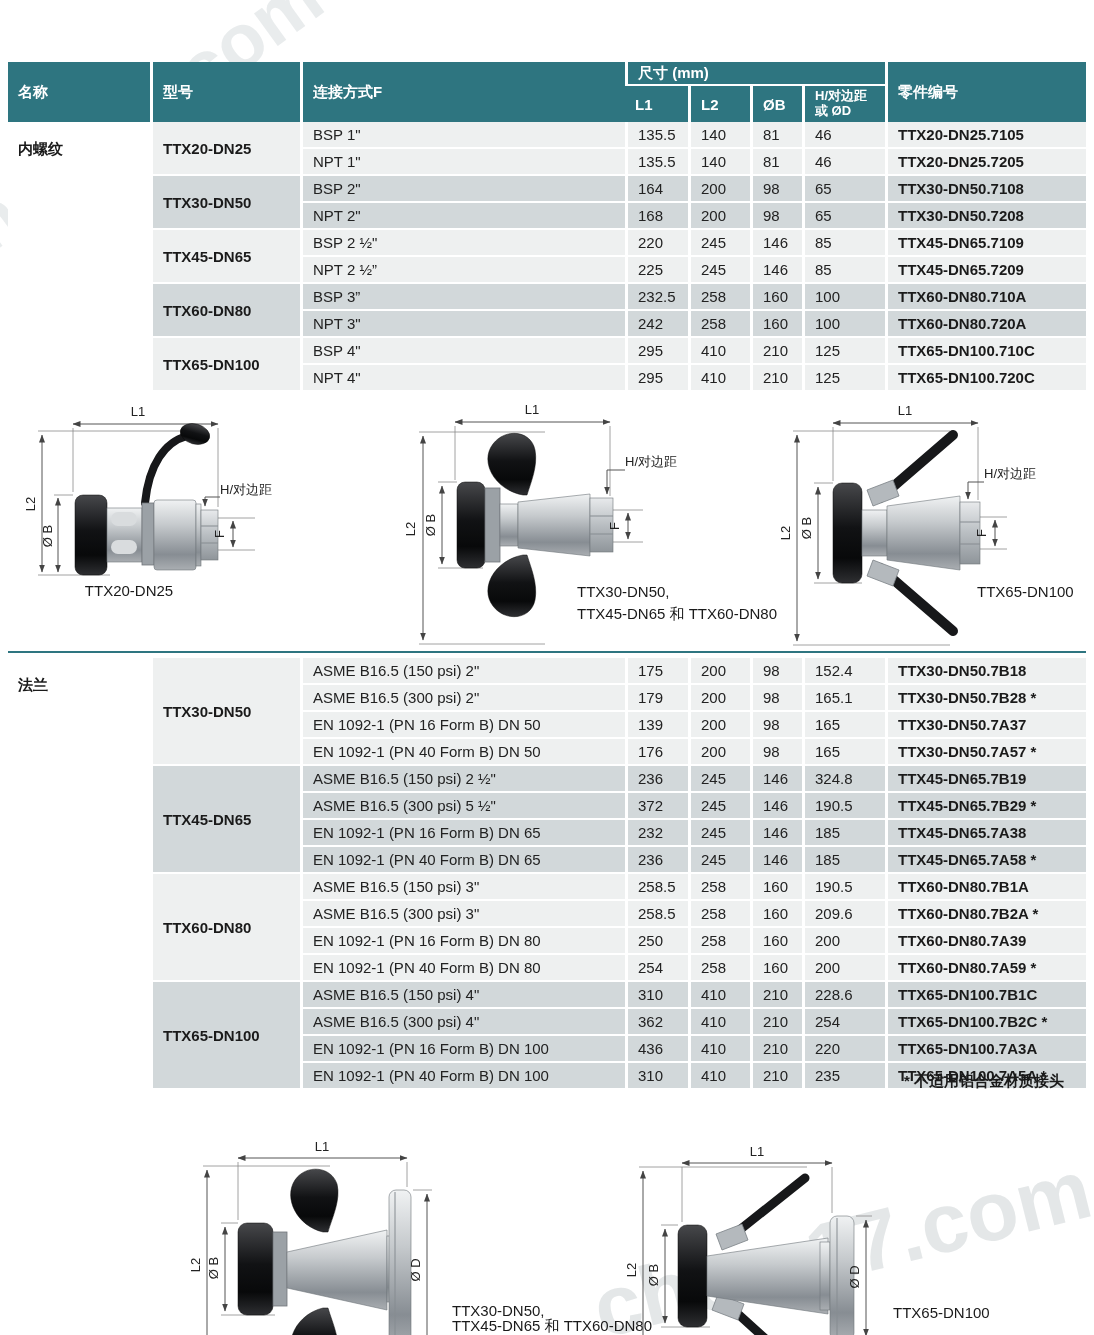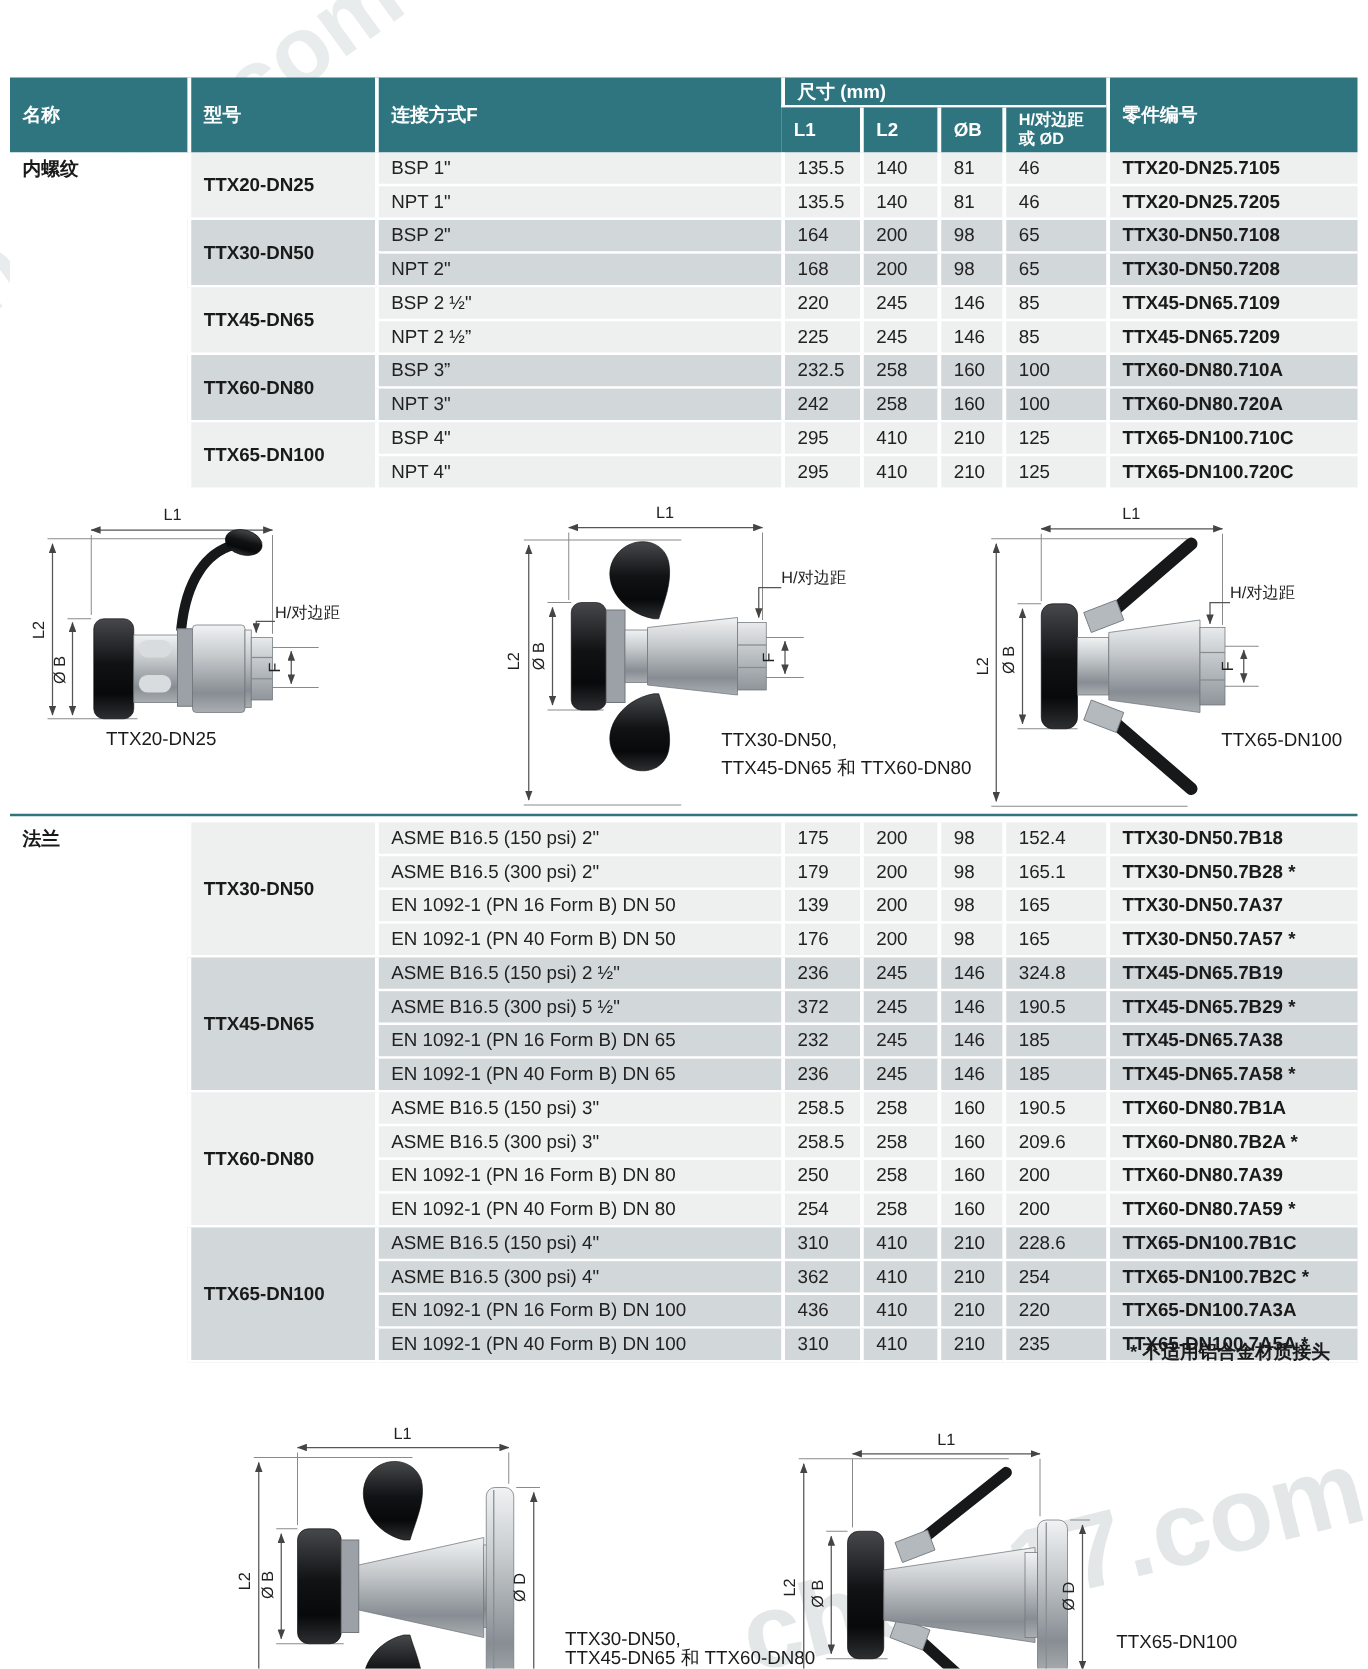--- a/index.html
+++ b/index.html
@@ -20,21 +20,21 @@
   .spec-table th:first-child{border-left:0;}
   .hrow1 th{height:20px;}
   .hrow2 th{height:34px;}
   .th-dims{border-bottom:2px solid #fff;}
   .th-hod{font-size:13px;line-height:1.15;padding:1px 6px;}
   .spec-table td{height:25px;padding:0 10px;border-left:3px solid #fff;border-bottom:2px solid #fff;
                  white-space:nowrap;overflow:hidden;vertical-align:middle;}
   .g-light td{background:#eef0f0;}
   .g-dark td{background:#d2d8da;}
   .spec-table td.cell-category{background:#fff;border-left:0;vertical-align:top;
-                               font-weight:bold;padding-top:4px;color:#1a1a1a;}
+                               font-weight:bold;padding-top:18px;color:#1a1a1a;}
   .cell-model{font-weight:bold;color:#1a1a1a;}
   .cell-part{font-weight:bold;color:#1a1a1a;}
   .divider{position:absolute;left:8px;top:651px;width:1078px;height:2px;background:#2e7580;z-index:10;}
   .footnote{position:absolute;left:8px;top:1072px;width:1056px;text-align:right;
             font-size:15px;font-weight:bold;color:#1a1a1a;z-index:10;}
   .drawing{position:absolute;z-index:8;}
   .drawing svg{overflow:visible;display:block;}
   .dim{stroke:#555;stroke-width:1;fill:none;}
   .ext{stroke:#8a8a8a;stroke-width:0.8;fill:none;}
   .leader{stroke:#555;stroke-width:1;fill:none;}

